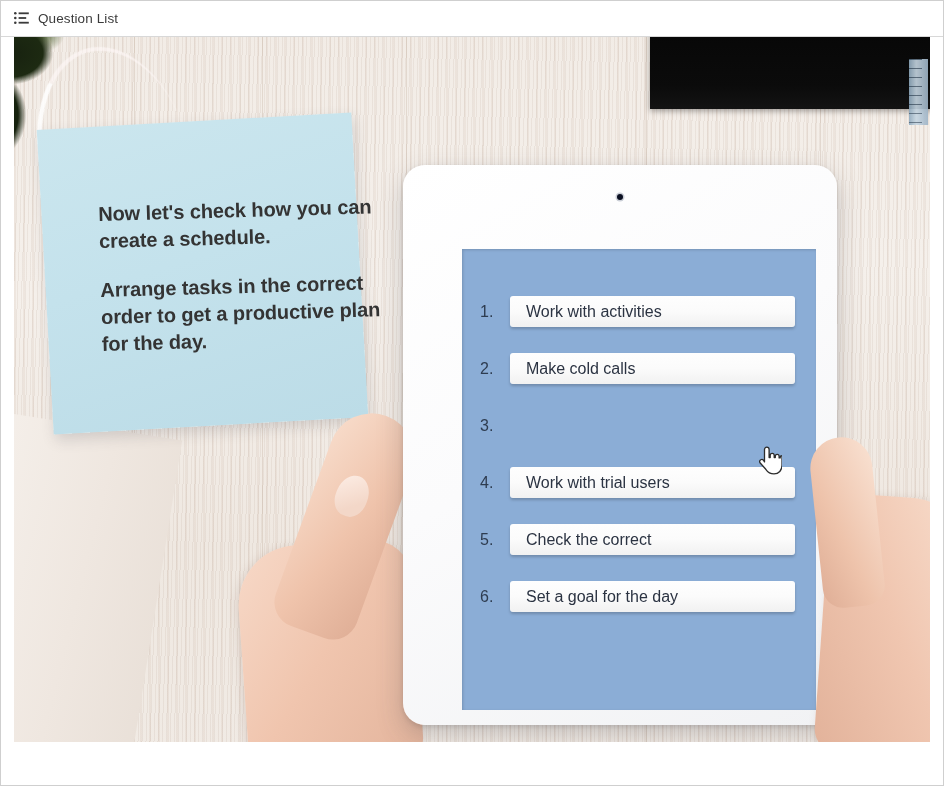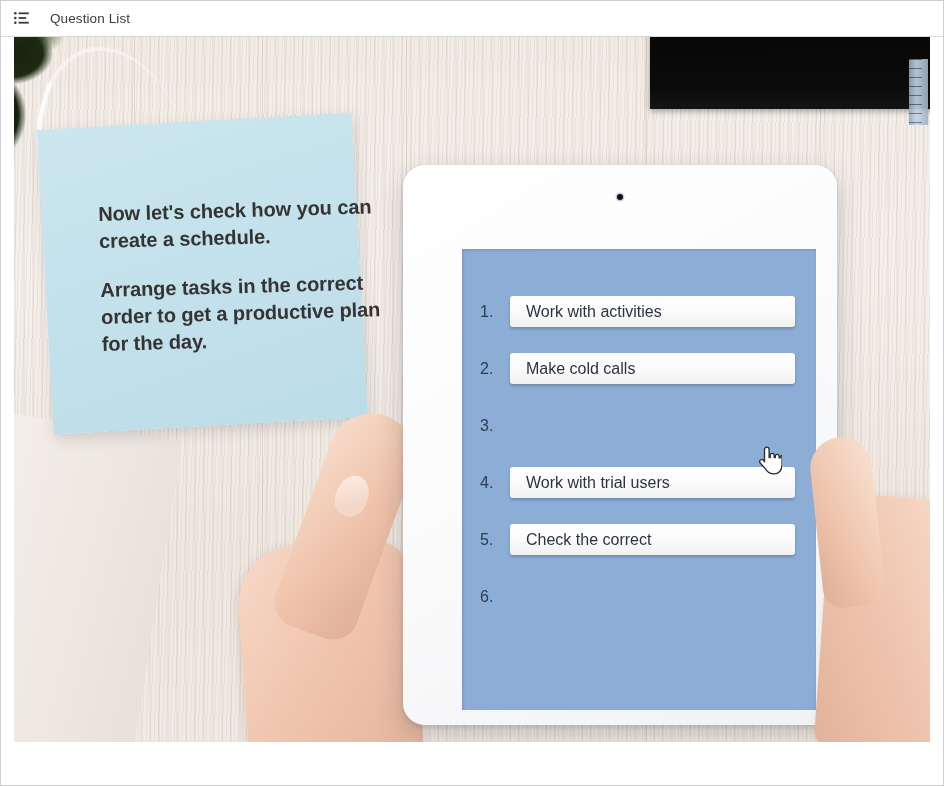--- a/index.html
+++ b/index.html
@@ -30,21 +30,21 @@
     display: flex;
     align-items: center;
     justify-content: space-between;
     padding: 0 12px 0 14px;
     position: relative;
     z-index: 20;
   }
   .header-left {
     display: flex;
     align-items: center;
-    gap: 21px;
+    gap: 9px;
     cursor: pointer;
   }
   .list-icon {
     width: 15px;
     height: 12px;
     display: block;
   }
   .header-left-label {
     font-size: 13.5px;
     color: #3b3b3b;
@@ -480,20 +480,21 @@
               <span class="task-card">Work with trial users</span>
             </div>
 
             <div class="task-row">
               <span class="task-num">5.</span>
               <span class="task-card">Check the correct</span>
             </div>
 
             <div class="task-row">
               <span class="task-num">6.</span>
+              <span class="task-card">Set a goal for the day</span>
             </div>
 
           </div>
         </div>
       </div>
 
       <div class="hand-right">
         <div class="hand-right-palm"></div>
         <div class="hand-right-thumb"></div>
       </div>

